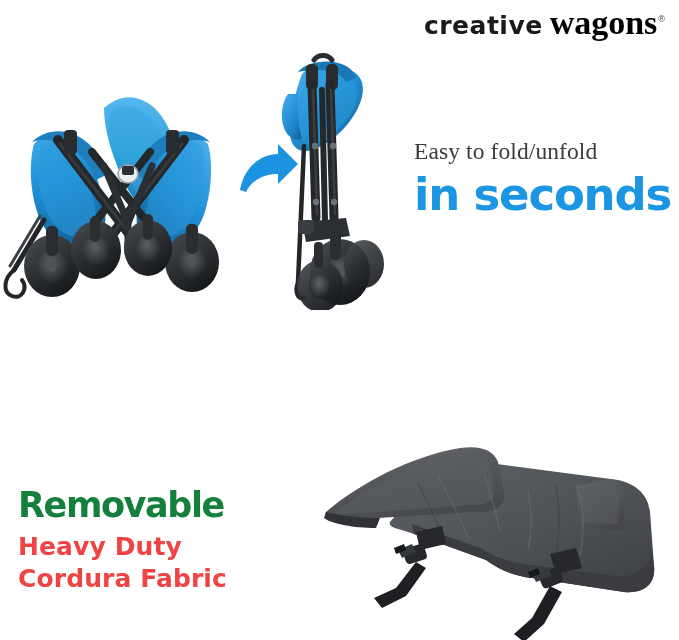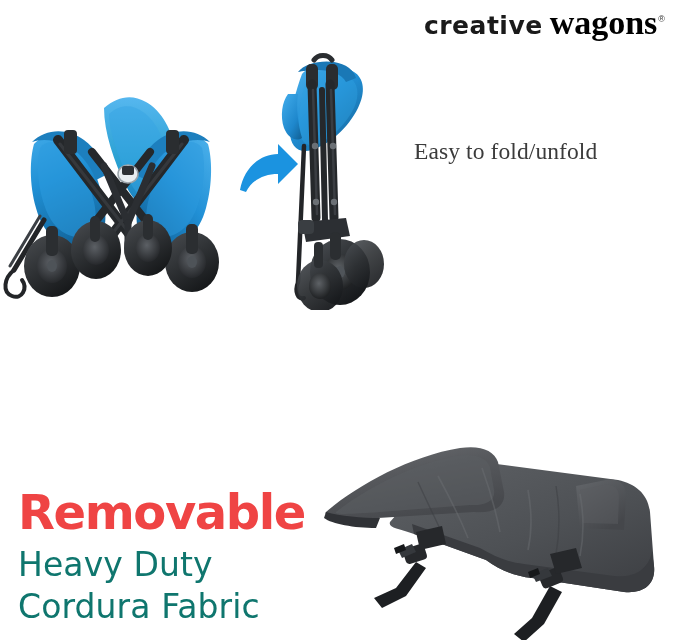--- a/index.html
+++ b/index.html
@@ -76,32 +76,32 @@
   }
 
   
   #feature-block {
     position: absolute;
     left: 18px;
     top: 488px;
     width: 310px;
   }
   #feature-block .emphasis {
-    font-size: 48px;
-    font-weight: 700;
-    color: #ef4444;
+    font-size: 35px;
+    font-weight: 700;
+    color: #15803d;
     letter-spacing: -1.4px;
     line-height: 1.02;
     white-space: nowrap;
     font-family: "DejaVu Sans", sans-serif;
   }
   #feature-block .sub {
-    font-size: 33px;
-    font-weight: 400;
-    color: #0f766e;
+    font-size: 25px;
+    font-weight: 700;
+    color: #ef4444;
     line-height: 1.28;
     letter-spacing: 0.1px;
     margin-top: 7px;
     white-space: nowrap;
     font-family: "DejaVu Sans", sans-serif;
   }
 
   
   .illus { position: absolute; }
   #wagon-unfolded-image { left: -4px;  top: 48px;  width: 250px; height: 258px; }
@@ -352,19 +352,20 @@
   <path d="M196 214 L214 198 L232 166 L244 172 L226 204 L206 222 Z" fill="#1d1f22"></path>
   <rect x="222" y="150" width="22" height="16" rx="4" fill="#26282b" transform="rotate(-22 233 158)"></rect>
   <path d="M214 154 L230 148 L234 156 L218 162 Z" fill="#35383c"></path>
   <path d="M210 152 L220 148 L222 154 L212 158 Z" fill="#16181a"></path>
 
   <path d="M232 134 L258 128 L264 148 L238 154 Z" fill="#26282b"></path>
 </svg>
 
 <div id="headline-block">
   <div class="kicker">Easy to fold/unfold</div>
+  <div class="emphasis">in seconds</div>
 </div>
 
 <div id="feature-block">
   <div class="emphasis">Removable</div>
   <div class="sub">Heavy Duty</div>
   <div class="sub" style="margin-top:0;">Cordura Fabric</div>
 </div>
 
 </body></html>

